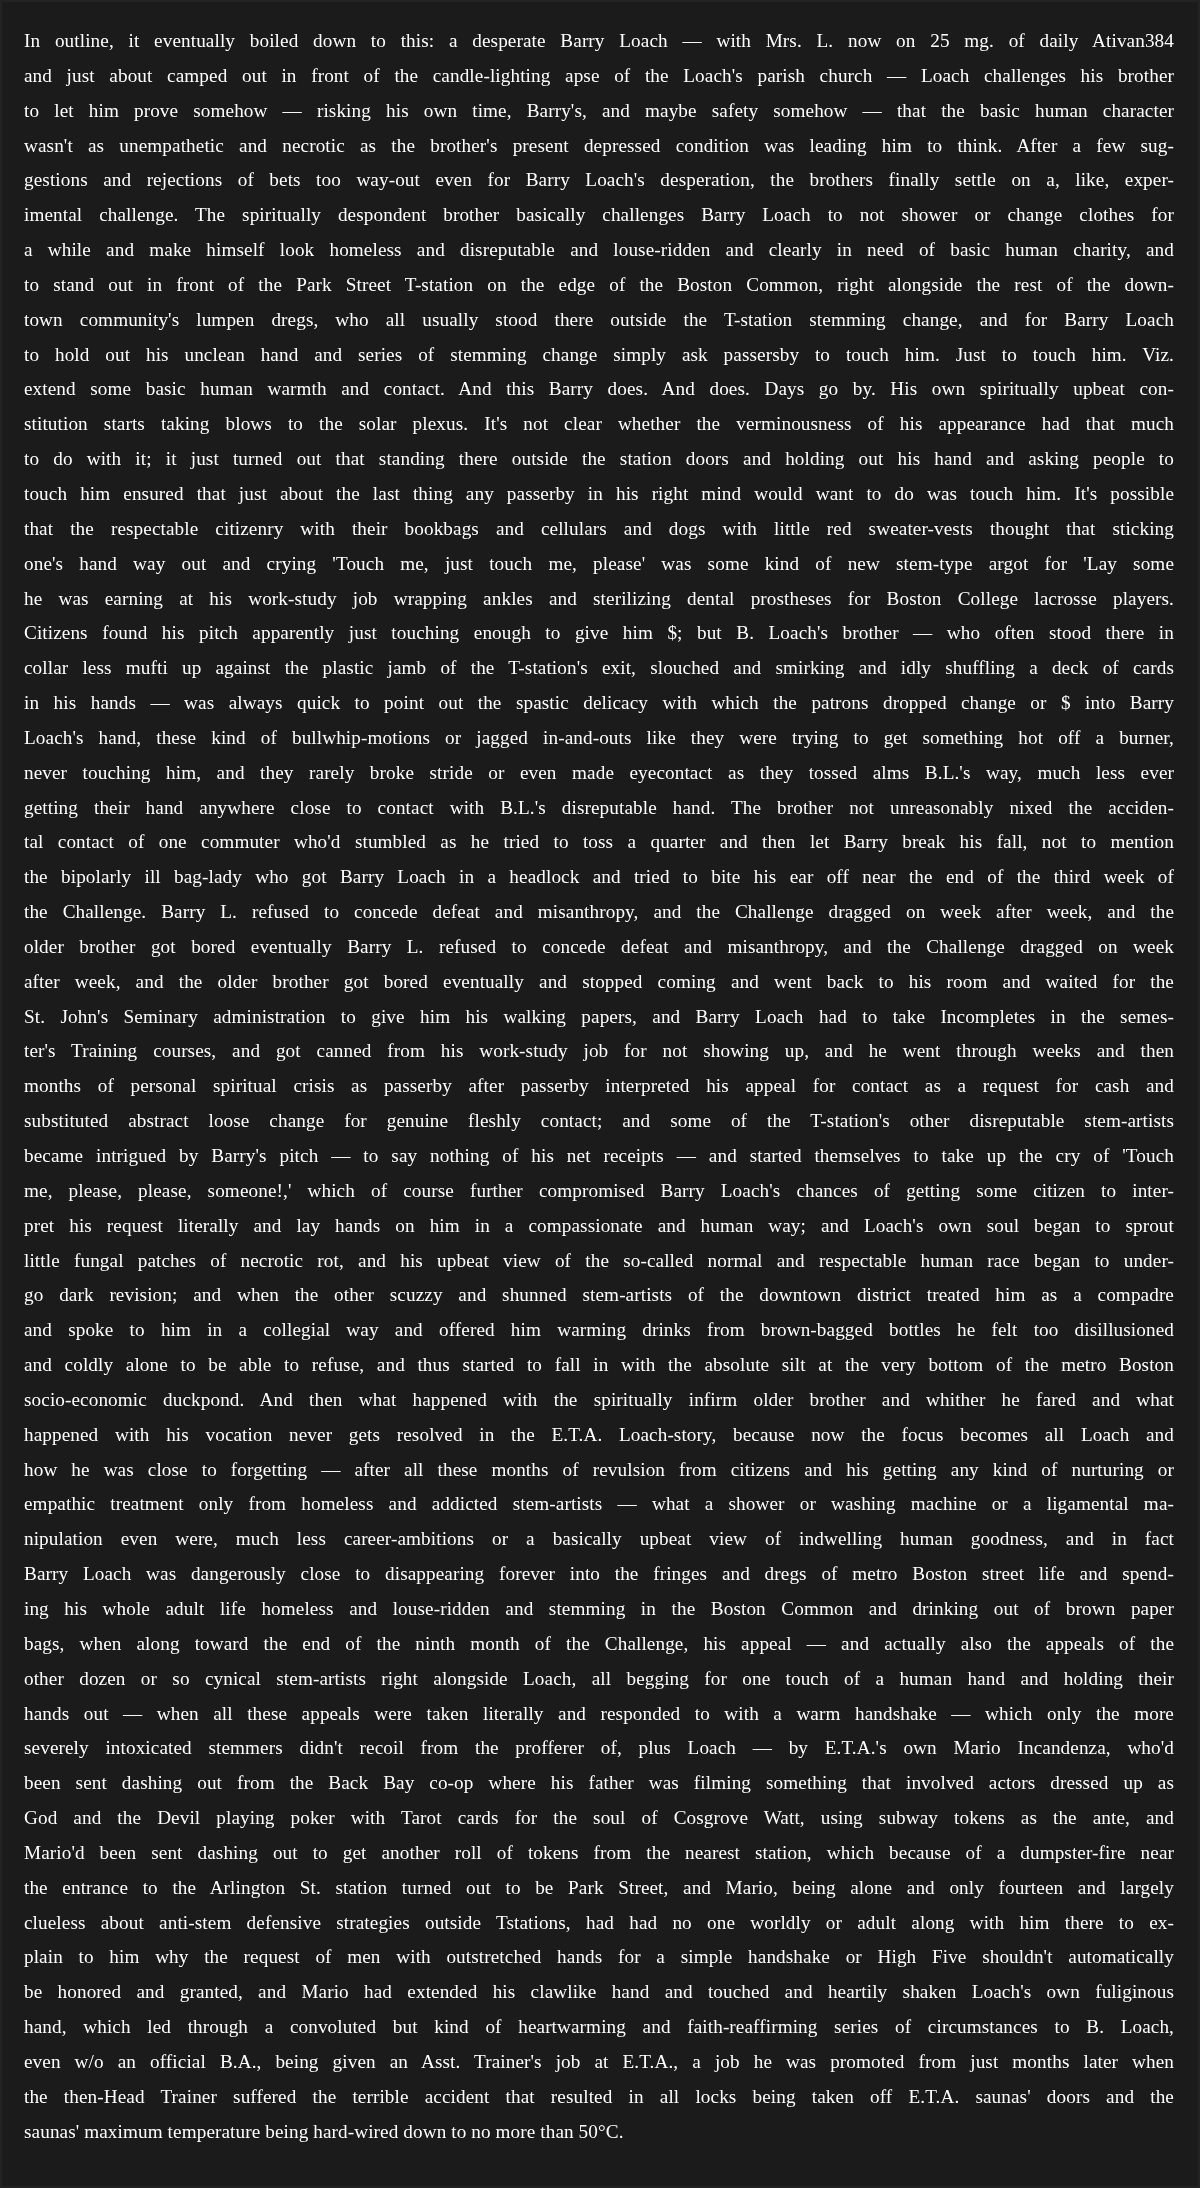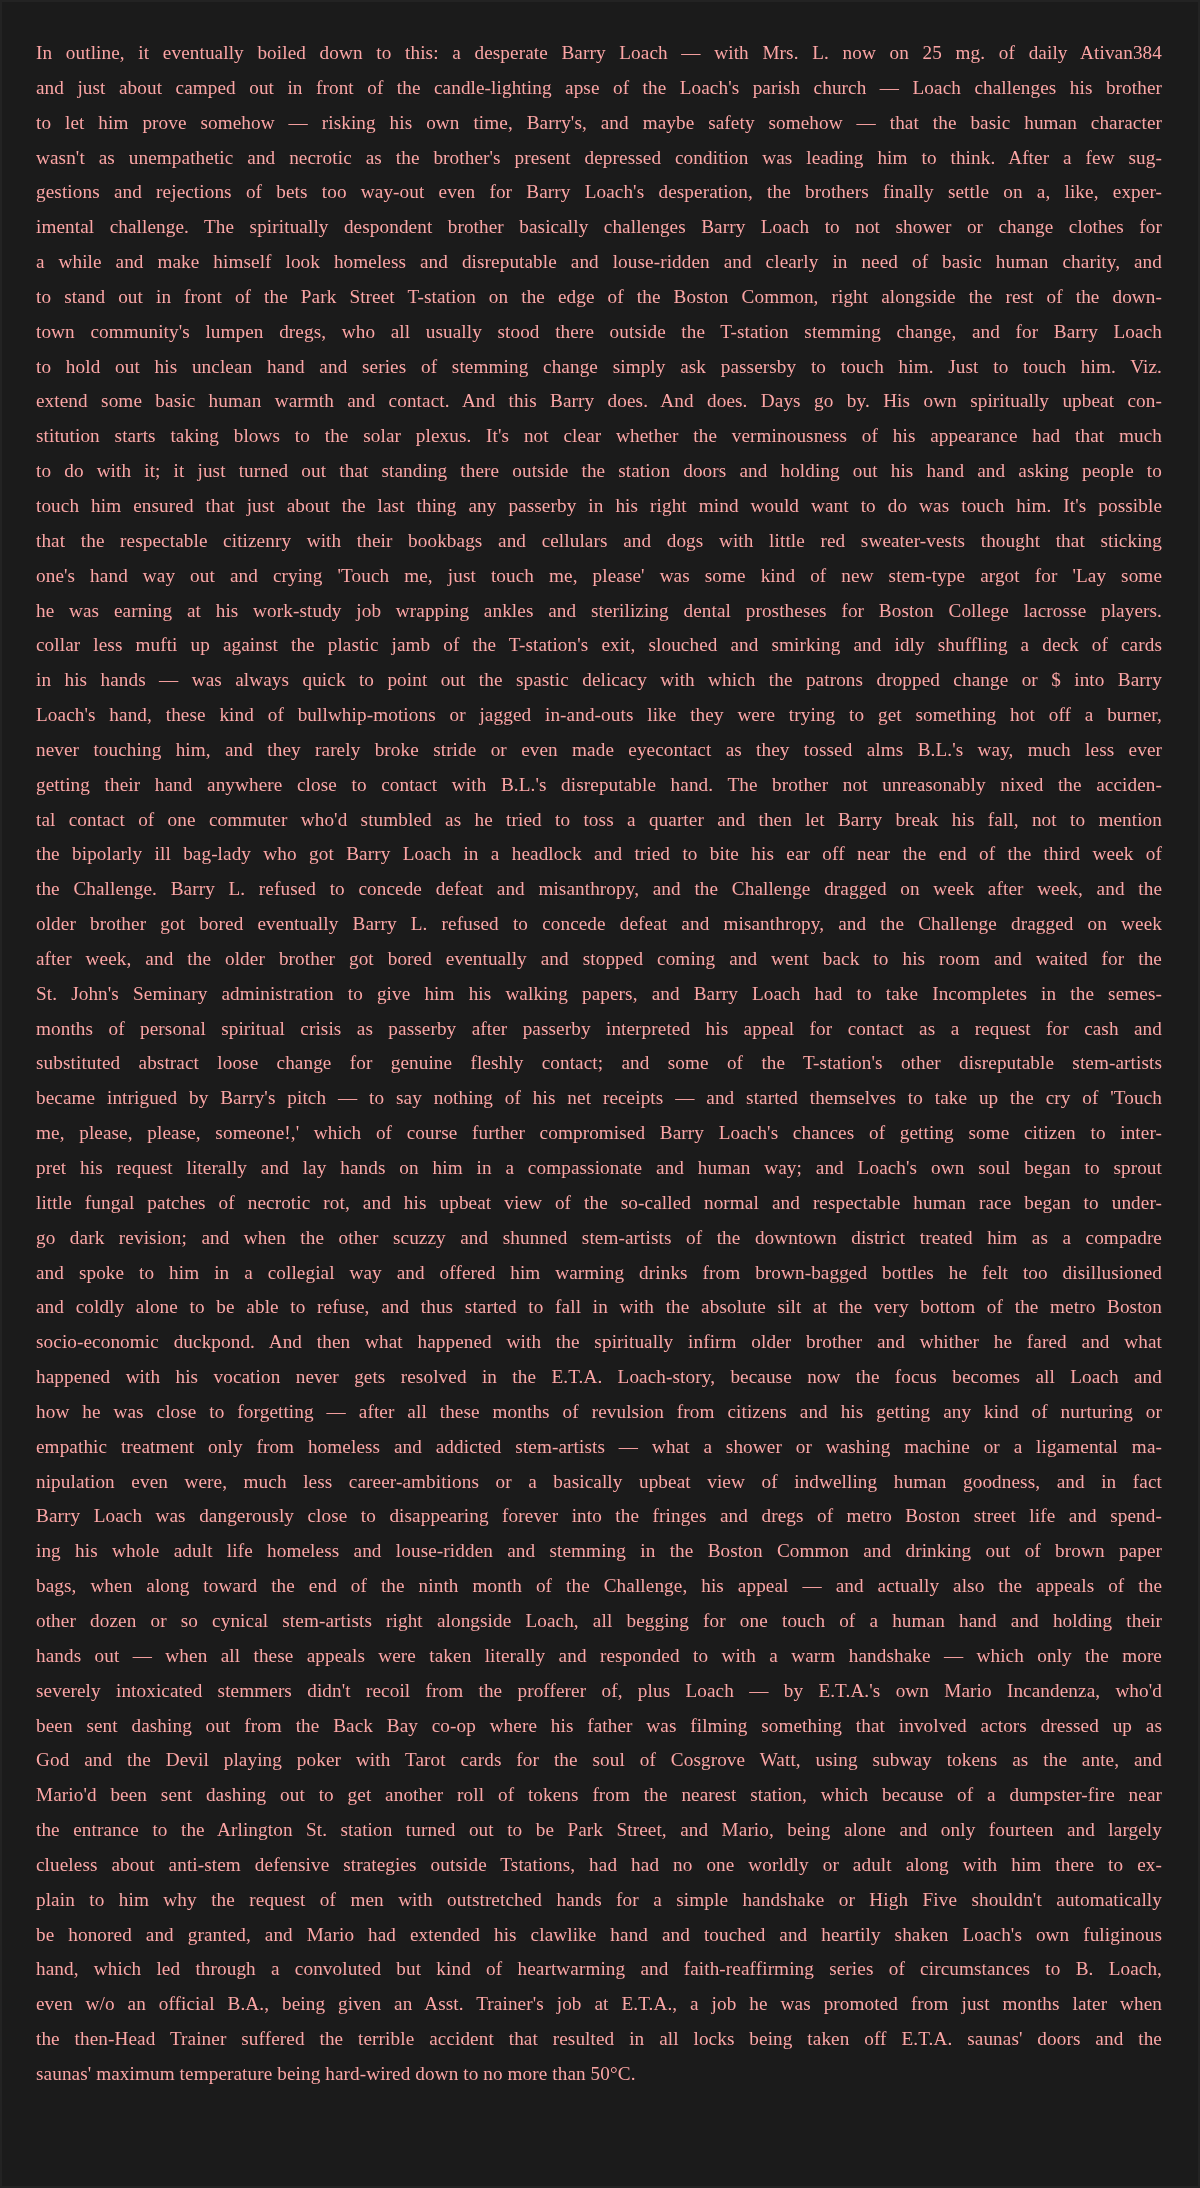--- a/index.html
+++ b/index.html
@@ -14,22 +14,22 @@
     }
     .page {
       box-sizing: border-box;
       width: 1200px;
       height: 2188px;
       background: #1b1b1b;
       border: 2px solid #232323;
       padding: 18px 20px 0 18px;
     }
     .passage {
-      margin: 16px;
-      color: #fca5a5;
+      margin: 4px;
+      color: #ffffff;
       font-family: "Liberation Serif", "DejaVu Serif", serif;
       font-size: 19.2px;
       line-height: 34.85px;
       letter-spacing: 0.1px;
     }
     .line {
       display: block;
       text-align: justify;
       text-align-last: justify;
       white-space: nowrap;
@@ -59,31 +59,33 @@
       <span class="line">to stand out in front of the Park Street T-station on the edge of the Boston Common, right alongside the rest of the down-</span>
       <span class="line">town community's lumpen dregs, who all usually stood there outside the T-station stemming change, and for Barry Loach</span>
       <span class="line">to hold out his unclean hand and series of stemming change simply ask passersby to touch him. Just to touch him. Viz.</span>
       <span class="line">extend some basic human warmth and contact. And this Barry does. And does. Days go by. His own spiritually upbeat con-</span>
       <span class="line">stitution starts taking blows to the solar plexus. It's not clear whether the verminousness of his appearance had that much</span>
       <span class="line">to do with it; it just turned out that standing there outside the station doors and holding out his hand and asking people to</span>
       <span class="line">touch him ensured that just about the last thing any passerby in his right mind would want to do was touch him. It's possible</span>
       <span class="line">that the respectable citizenry with their bookbags and cellulars and dogs with little red sweater-vests thought that sticking</span>
       <span class="line">one's hand way out and crying 'Touch me, just touch me, please' was some kind of new stem-type argot for 'Lay some</span>
       <span class="line">he was earning at his work-study job wrapping ankles and sterilizing dental prostheses for Boston College lacrosse players.</span>
+      <span class="line">Citizens found his pitch apparently just touching enough to give him $; but B. Loach's brother — who often stood there in</span>
       <span class="line">collar less mufti up against the plastic jamb of the T-station's exit, slouched and smirking and idly shuffling a deck of cards</span>
       <span class="line">in his hands — was always quick to point out the spastic delicacy with which the patrons dropped change or $ into Barry</span>
       <span class="line">Loach's hand, these kind of bullwhip-motions or jagged in-and-outs like they were trying to get something hot off a burner,</span>
       <span class="line">never touching him, and they rarely broke stride or even made eyecontact as they tossed alms B.L.'s way, much less ever</span>
       <span class="line">getting their hand anywhere close to contact with B.L.'s disreputable hand. The brother not unreasonably nixed the acciden-</span>
       <span class="line">tal contact of one commuter who'd stumbled as he tried to toss a quarter and then let Barry break his fall, not to mention</span>
       <span class="line">the bipolarly ill bag-lady who got Barry Loach in a headlock and tried to bite his ear off near the end of the third week of</span>
       <span class="line">the Challenge. Barry L. refused to concede defeat and misanthropy, and the Challenge dragged on week after week, and the</span>
       <span class="line">older brother got bored eventually Barry L. refused to concede defeat and misanthropy, and the Challenge dragged on week</span>
       <span class="line">after week, and the older brother got bored eventually and stopped coming and went back to his room and waited for the</span>
       <span class="line">St. John's Seminary administration to give him his walking papers, and Barry Loach had to take Incompletes in the semes-</span>
+      <span class="line">ter's Training courses, and got canned from his work-study job for not showing up, and he went through weeks and then</span>
       <span class="line">months of personal spiritual crisis as passerby after passerby interpreted his appeal for contact as a request for cash and</span>
       <span class="line">substituted abstract loose change for genuine fleshly contact; and some of the T-station's other disreputable stem-artists</span>
       <span class="line">became intrigued by Barry's pitch — to say nothing of his net receipts — and started themselves to take up the cry of 'Touch</span>
       <span class="line">me, please, please, someone!,' which of course further compromised Barry Loach's chances of getting some citizen to inter-</span>
       <span class="line">pret his request literally and lay hands on him in a compassionate and human way; and Loach's own soul began to sprout</span>
       <span class="line">little fungal patches of necrotic rot, and his upbeat view of the so-called normal and respectable human race began to under-</span>
       <span class="line">go dark revision; and when the other scuzzy and shunned stem-artists of the downtown district treated him as a compadre</span>
       <span class="line">and spoke to him in a collegial way and offered him warming drinks from brown-bagged bottles he felt too disillusioned</span>
       <span class="line">and coldly alone to be able to refuse, and thus started to fall in with the absolute silt at the very bottom of the metro Boston</span>
       <span class="line">socio-economic duckpond. And then what happened with the spiritually infirm older brother and whither he fared and what</span>

